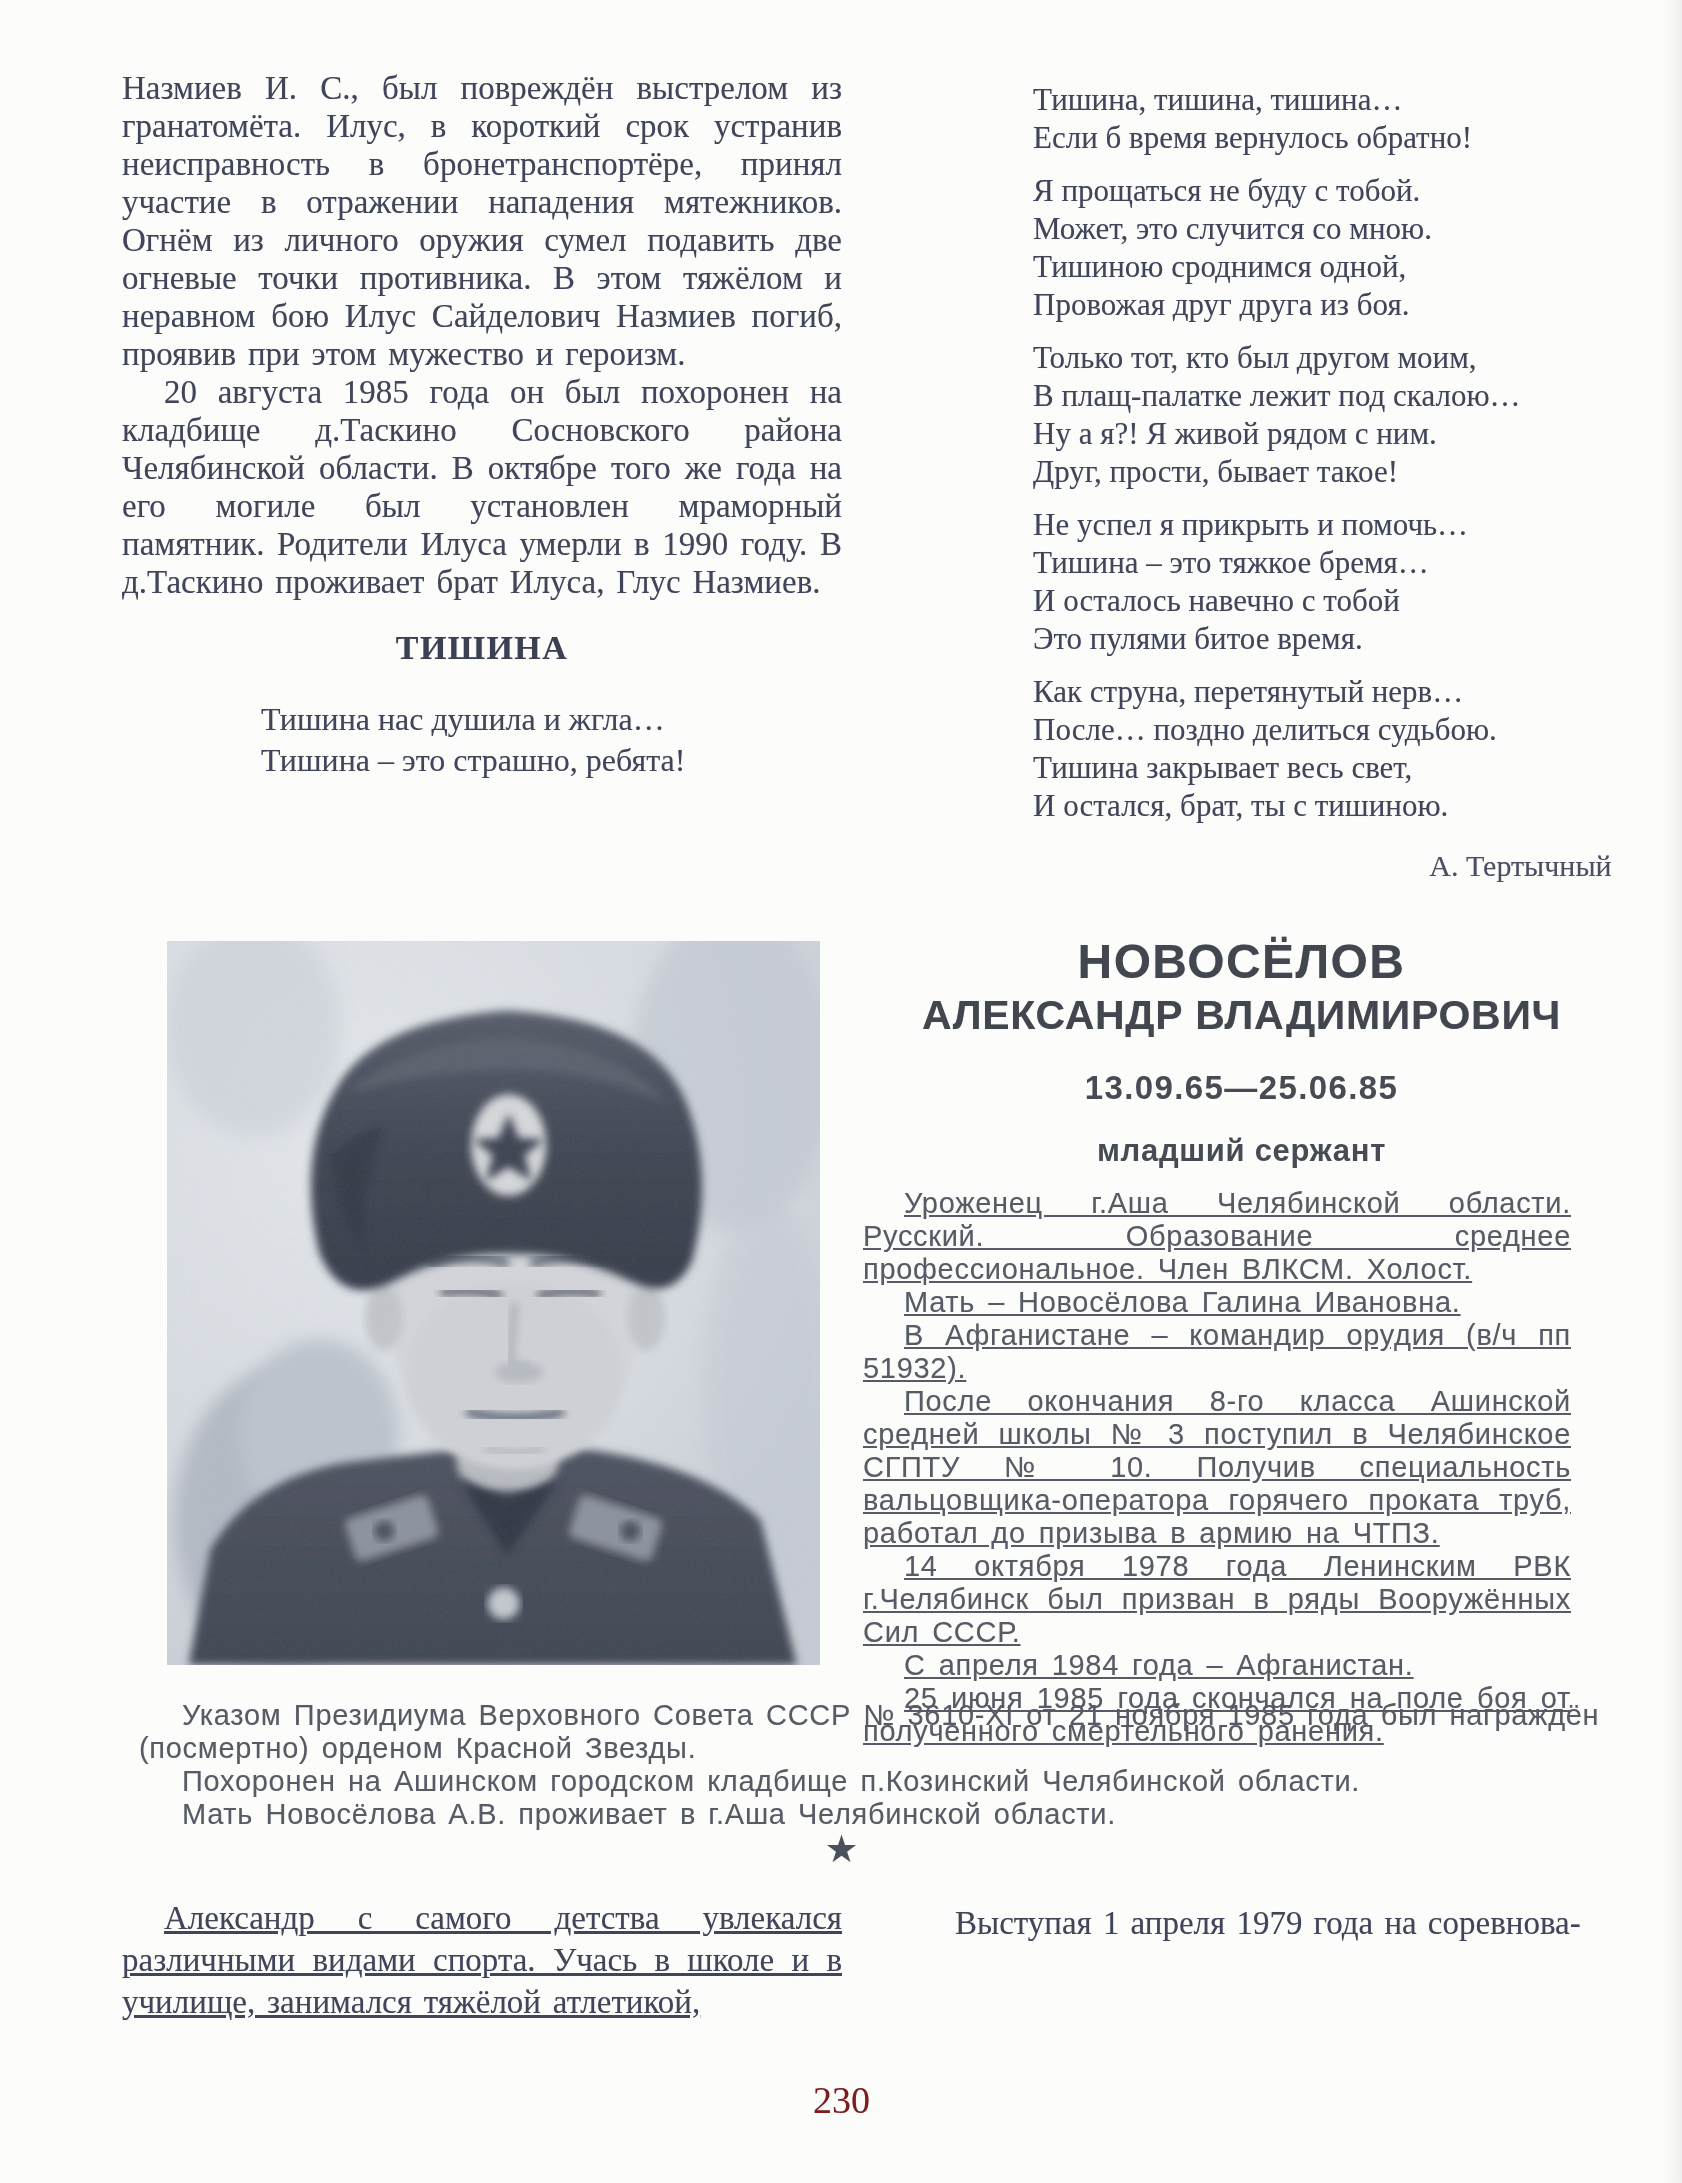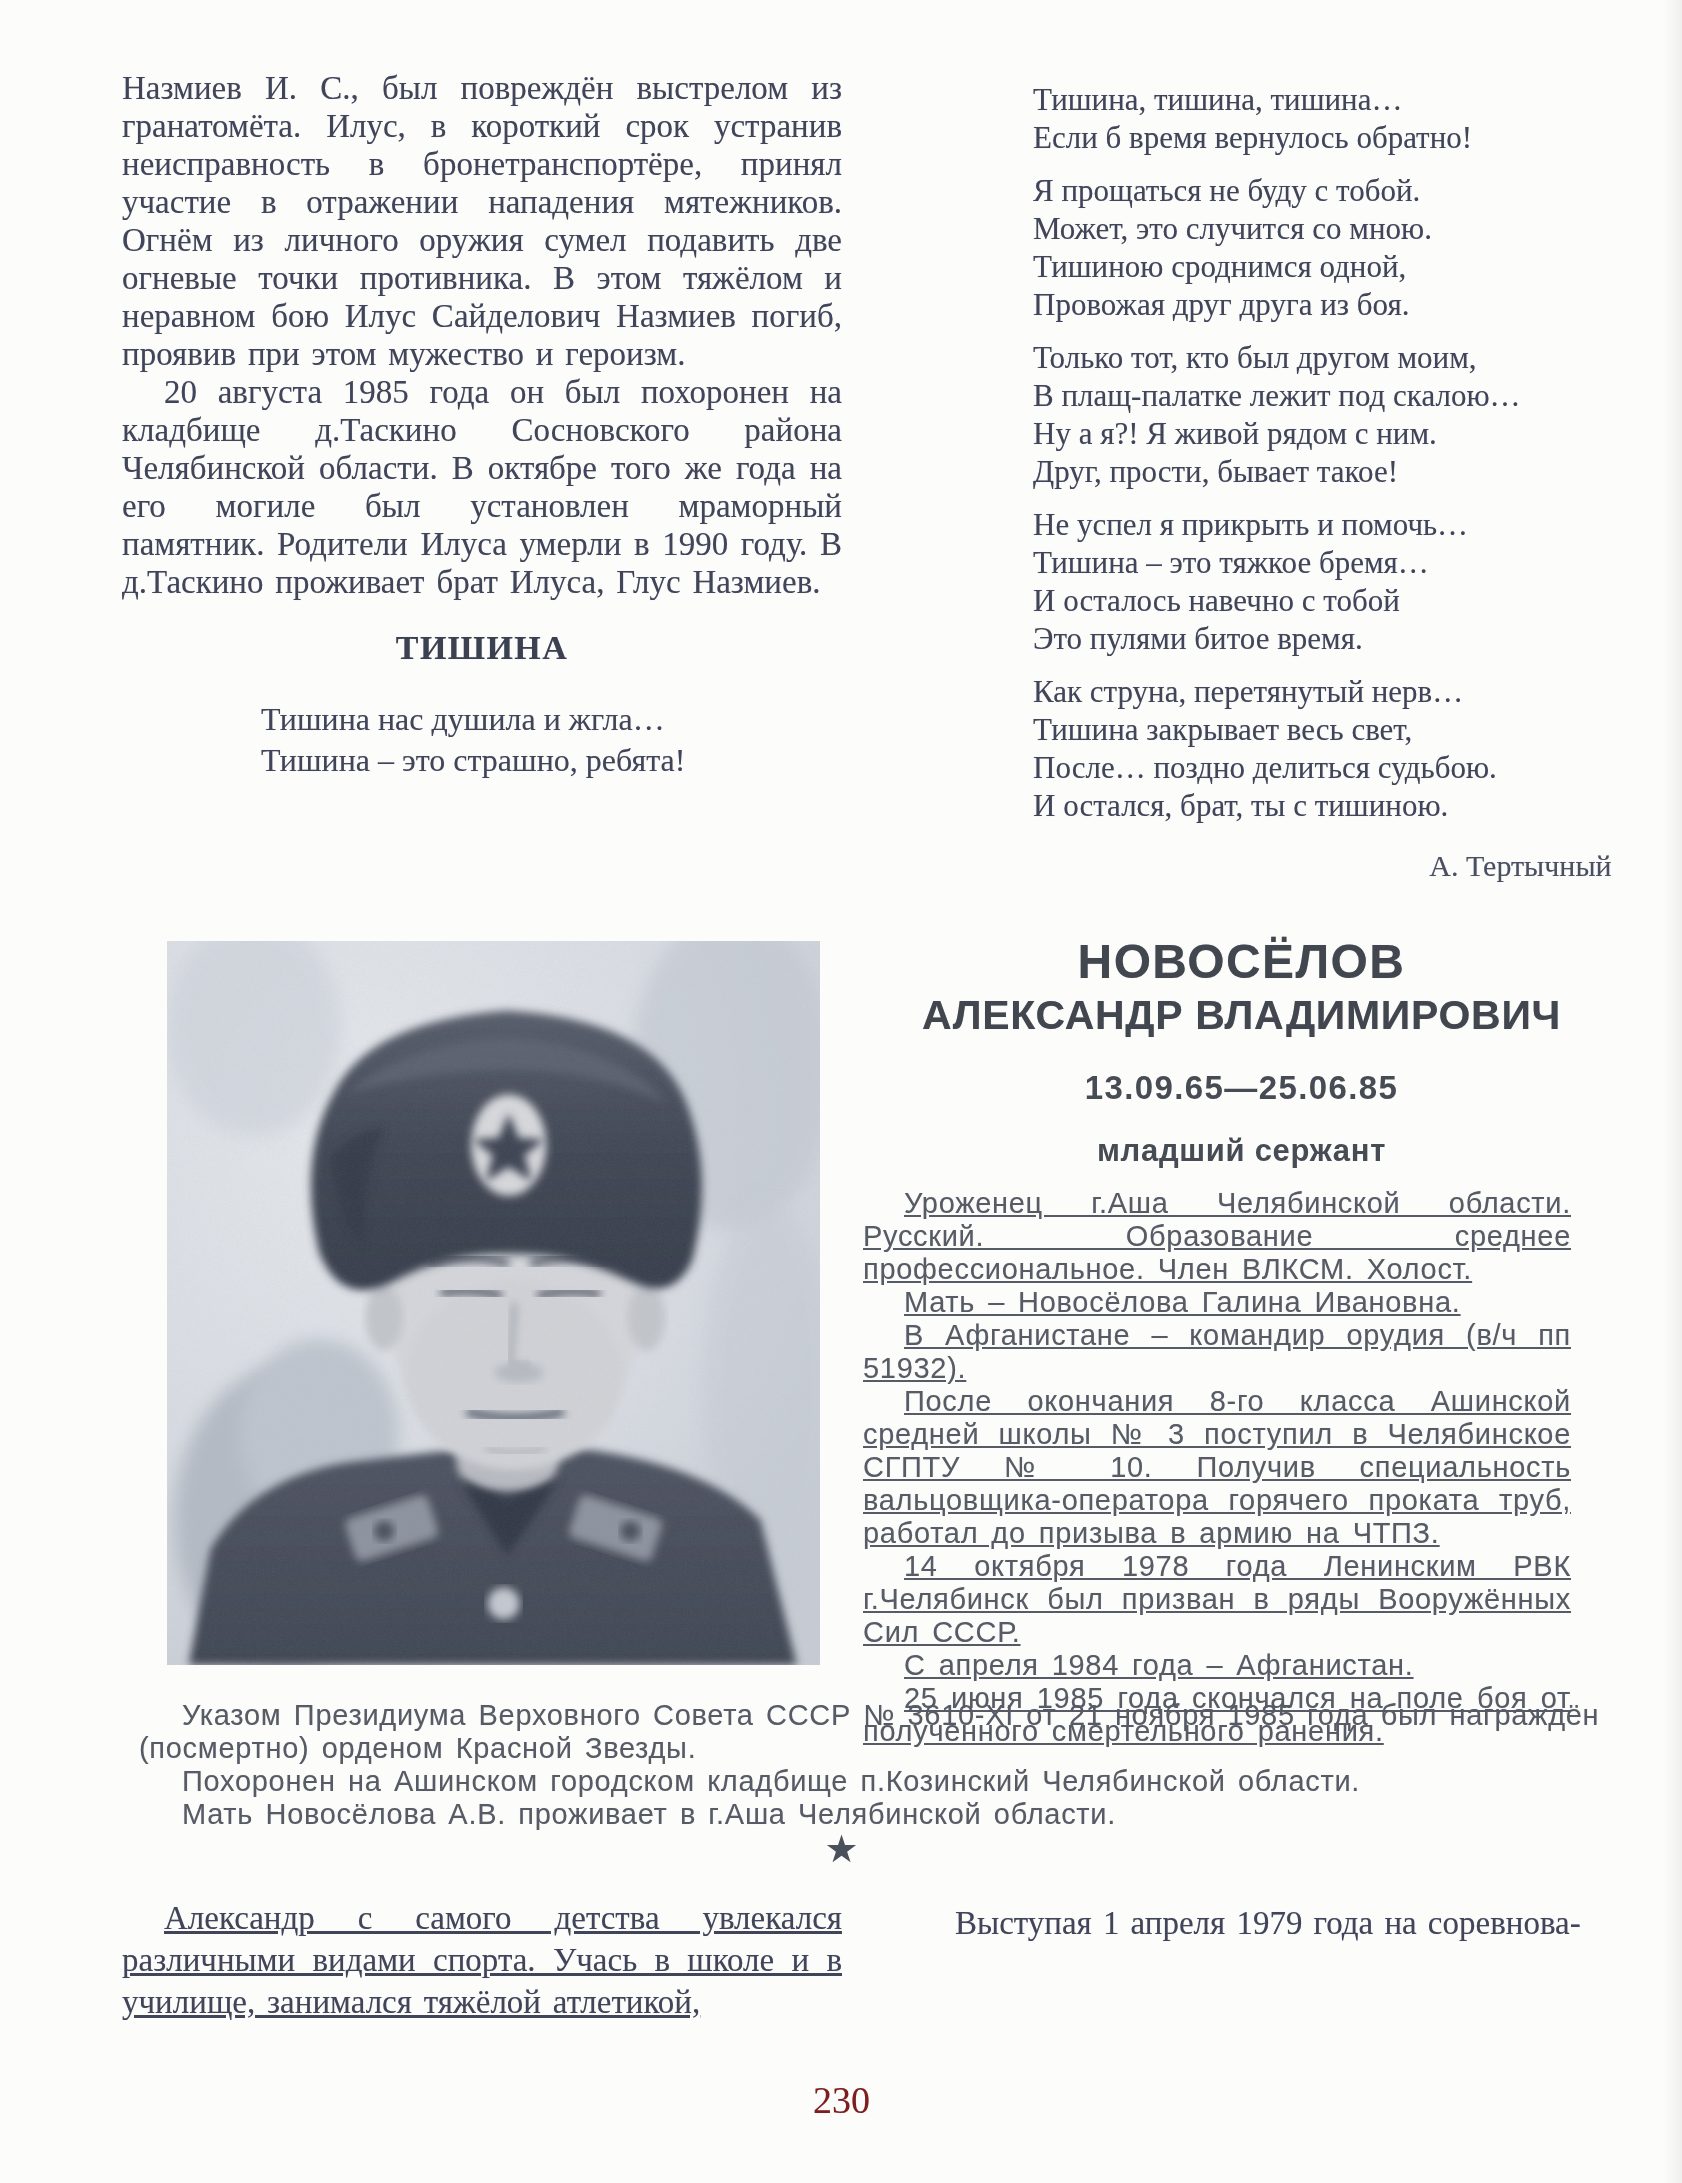--- a/index.html
+++ b/index.html
@@ -143,22 +143,22 @@
         <div>Друг, прости, бывает такое!</div>
       </div>
     <div class="stanza">
         <div>Не успел я прикрыть и помочь…</div>
         <div>Тишина – это тяжкое бремя…</div>
         <div>И осталось навечно с тобой</div>
         <div>Это пулями битое время.</div>
       </div>
     <div class="stanza">
         <div>Как струна, перетянутый нерв…</div>
+        <div>После… поздно делиться судьбою.</div>
         <div>Тишина закрывает весь свет,</div>
-        <div>После… поздно делиться судьбою.</div>
         <div>И остался, брат, ты с тишиною.</div>
       </div>
     <div class="poem-author">А. Тертычный</div>
   </div>
 
   <div class="photo">
     <svg viewBox="0 0 902 1000" xmlns="http://www.w3.org/2000/svg">
       <defs>
         <filter id="grain">
             <feTurbulence type="fractalNoise" baseFrequency="0.9" numOctaves="2" result="n"></feTurbulence>

